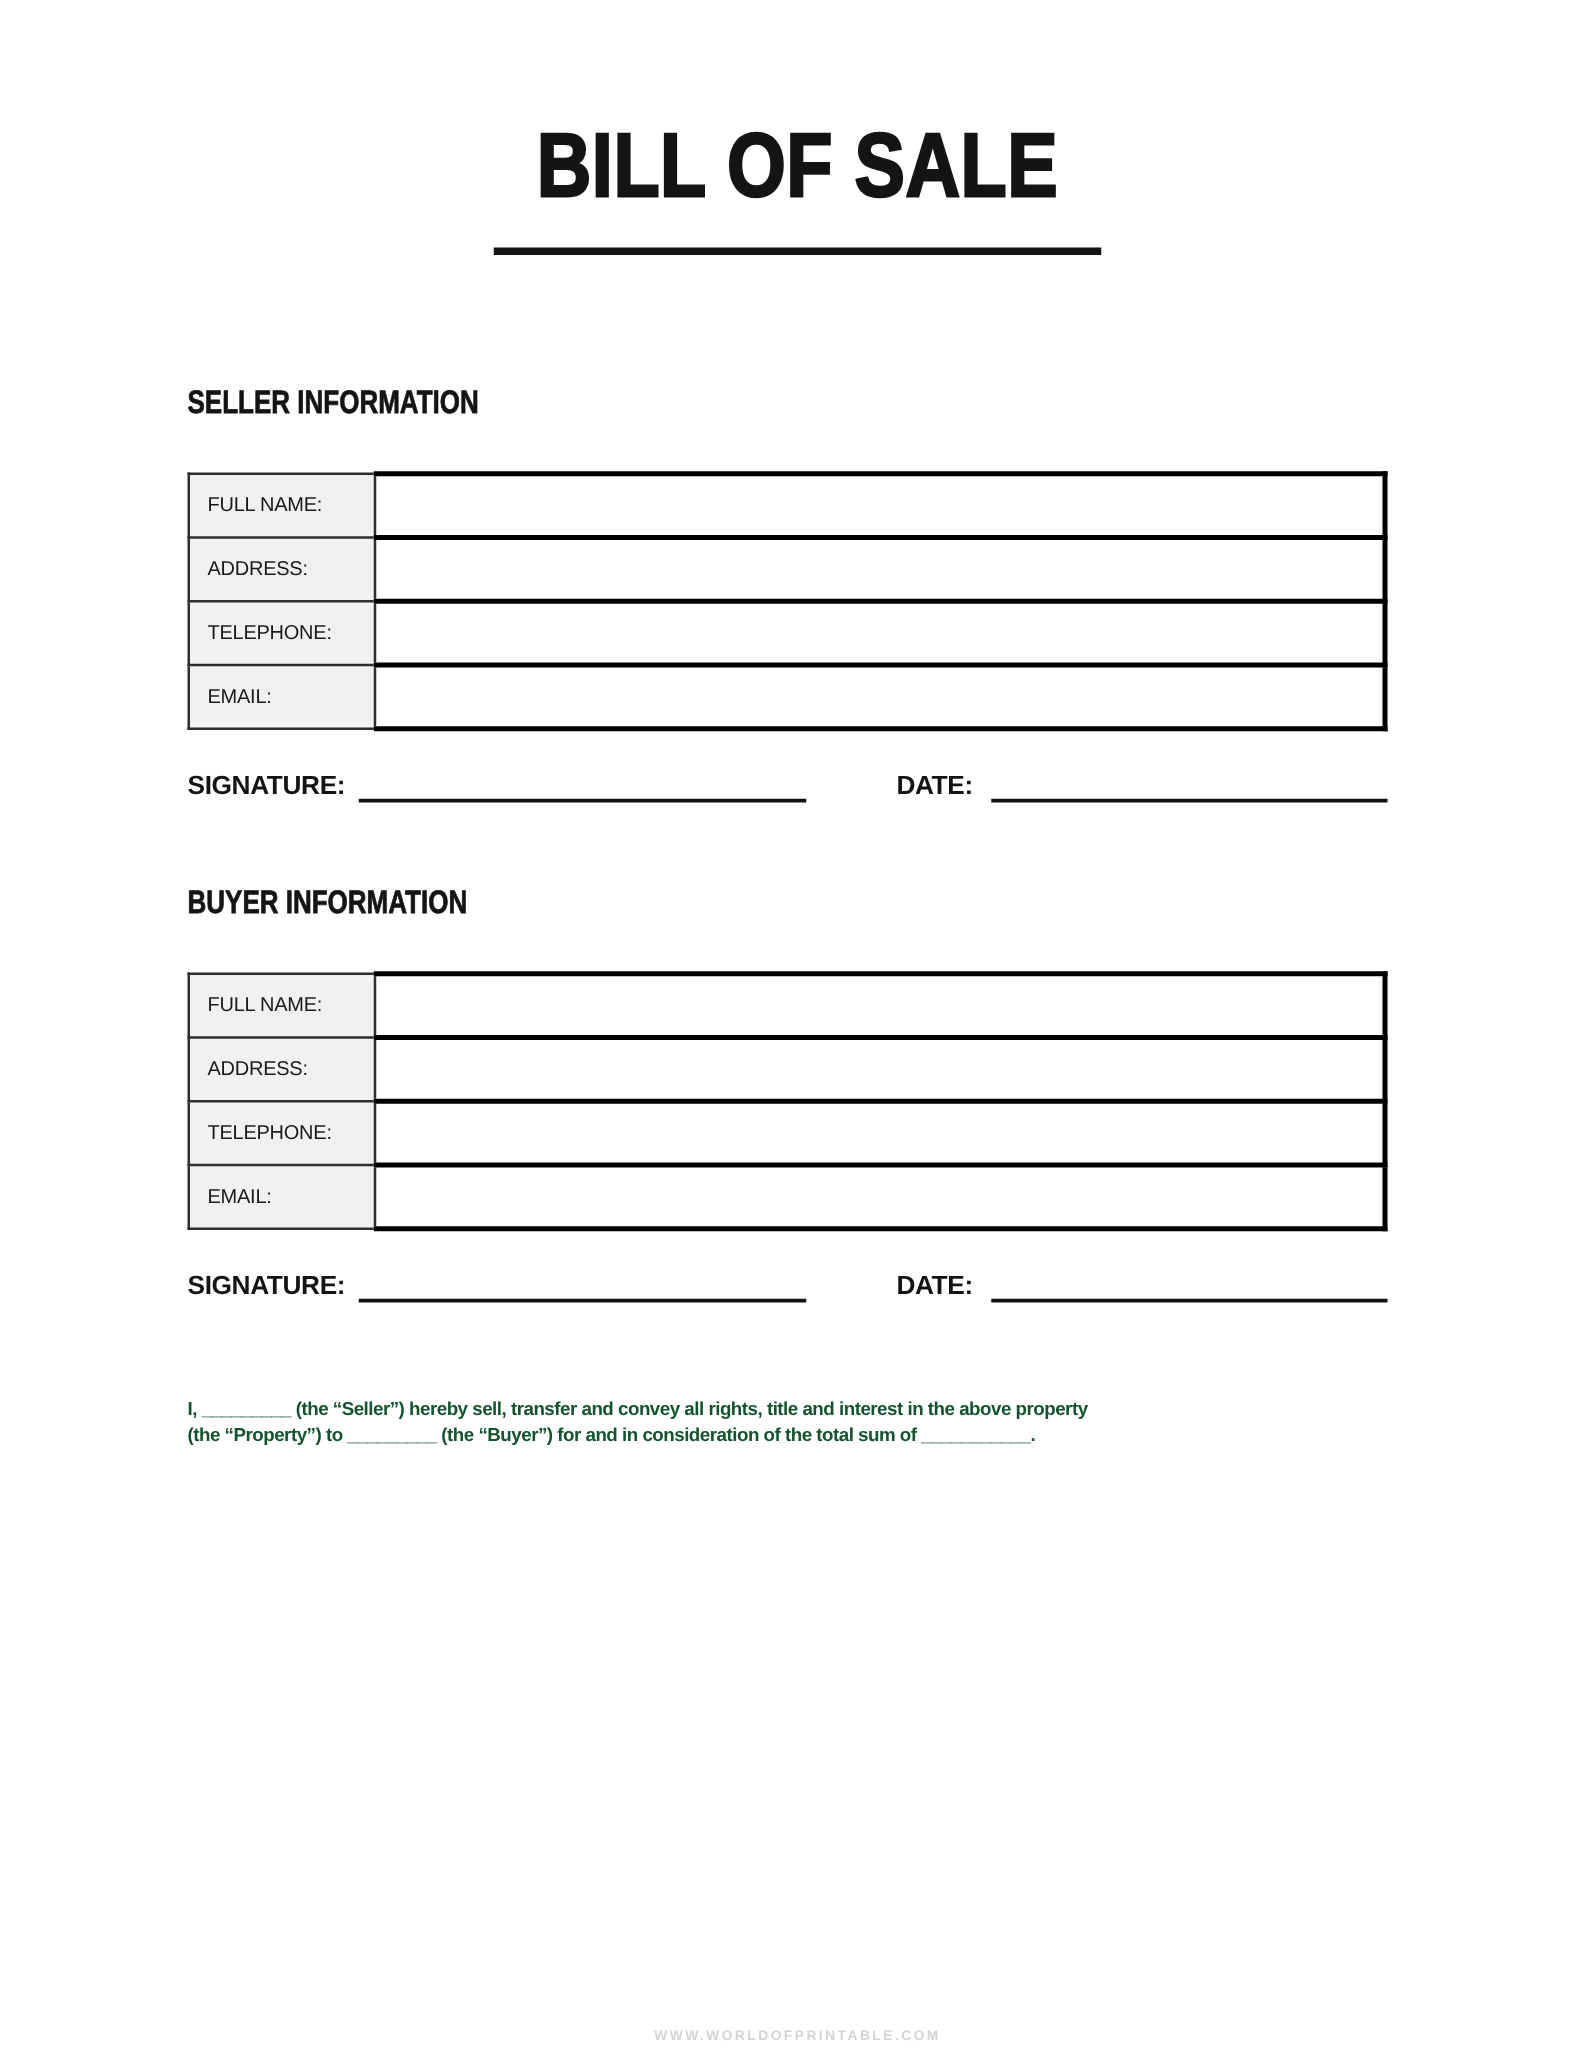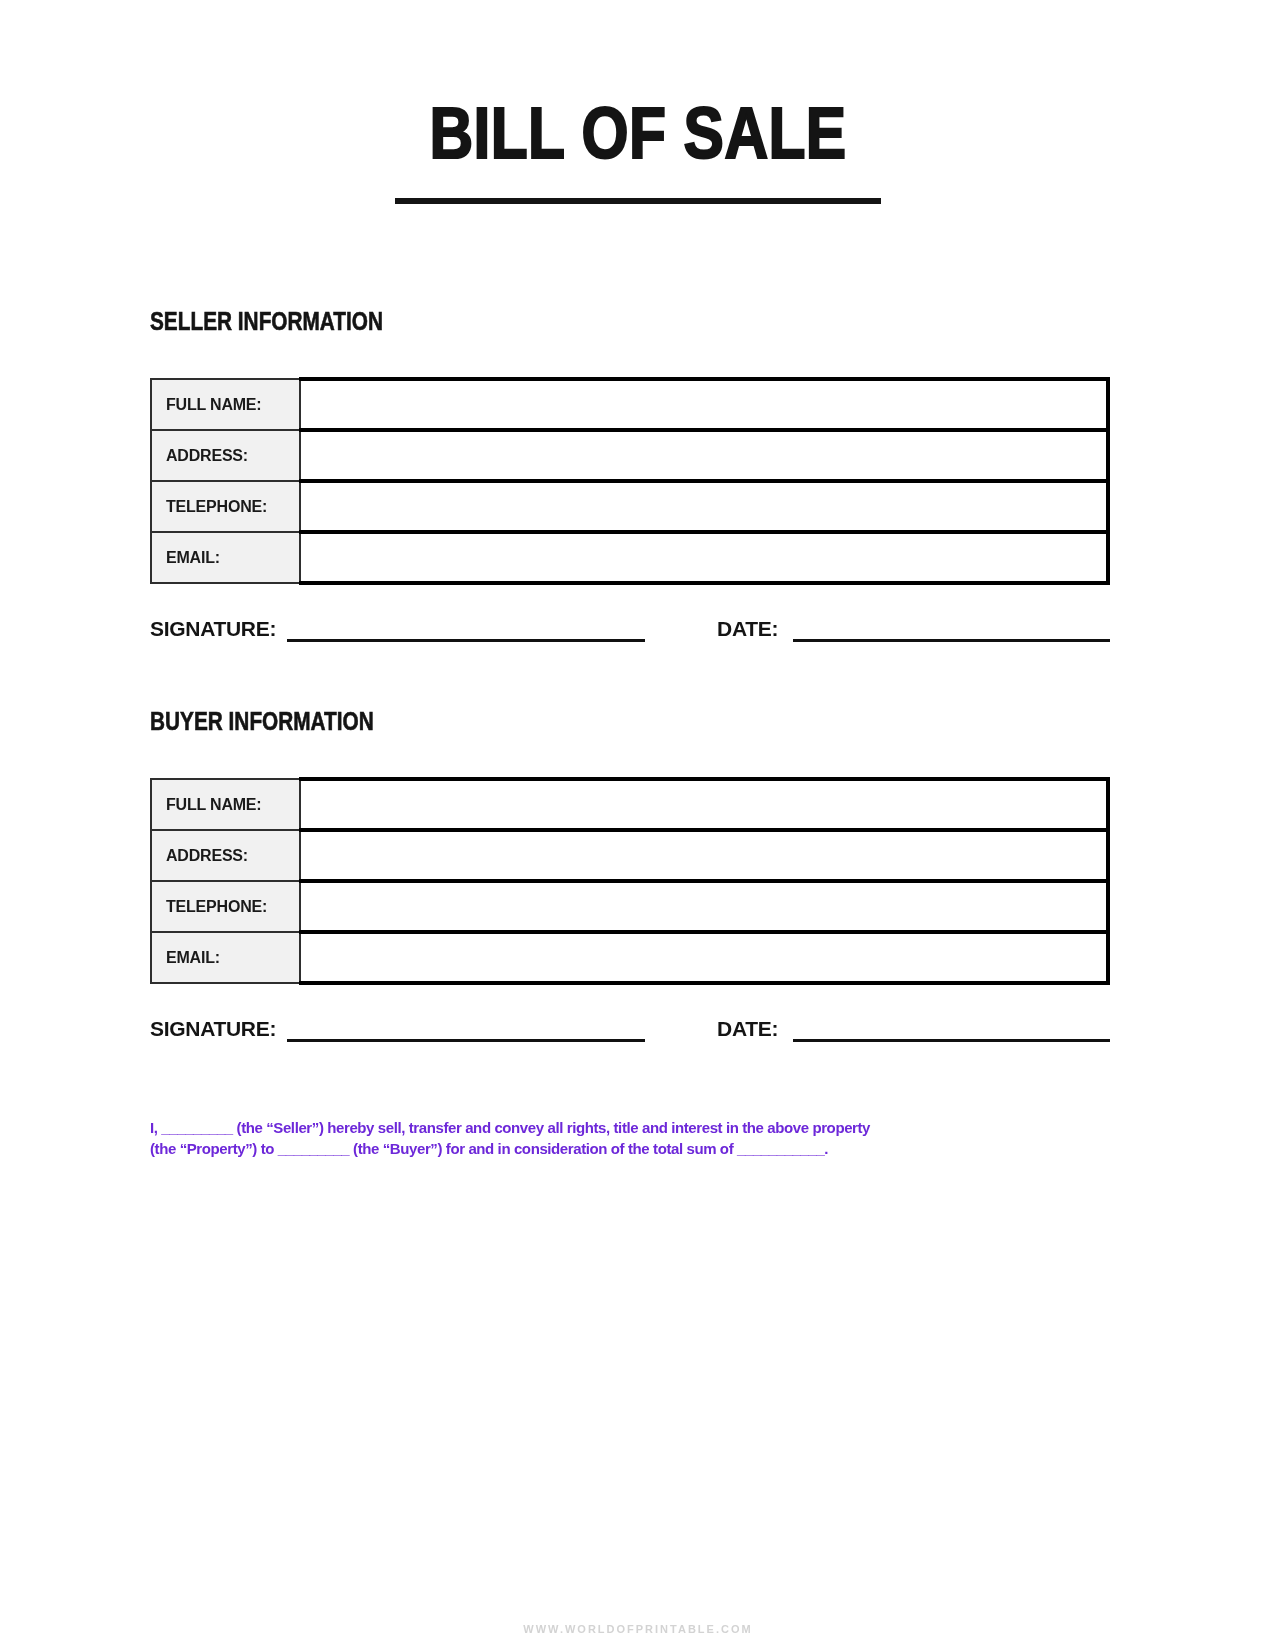--- a/index.html
+++ b/index.html
@@ -45,21 +45,21 @@
     table-layout:fixed;
     width:960px;
     margin-top:43px;
   }
   table.info-table tr { height:51px; }
   td.lbl {
     width:133px;
     background:#f1f1f1;
     border:2px solid #2e2e2e;
     font-size:16px;
-    font-weight:700;
+    font-weight:400;
     letter-spacing:-0.2px;
     padding:0 0 0 14px;
     color:#1a1a1a;
   }
   td.val {
     background:#ffffff;
     border:4px solid #000000;
     border-left:2px solid #2e2e2e;
   }
   .sig-row {
@@ -86,21 +86,21 @@
     height:140px;
     border:4px solid #000000;
     background:#ffffff;
   }
   .legal {
     margin:75px 0 0 0;
     font-size:15px;
     font-weight:700;
     letter-spacing:-0.4px;
     line-height:21px;
-    color:#6d28d9;
+    color:#14532d;
     white-space:nowrap;
   }
   .footer {
     position:absolute;
     left:0; bottom:16px;
     width:100%;
     text-align:center;
     font-size:11px;
     font-weight:700;
     letter-spacing:2px;

